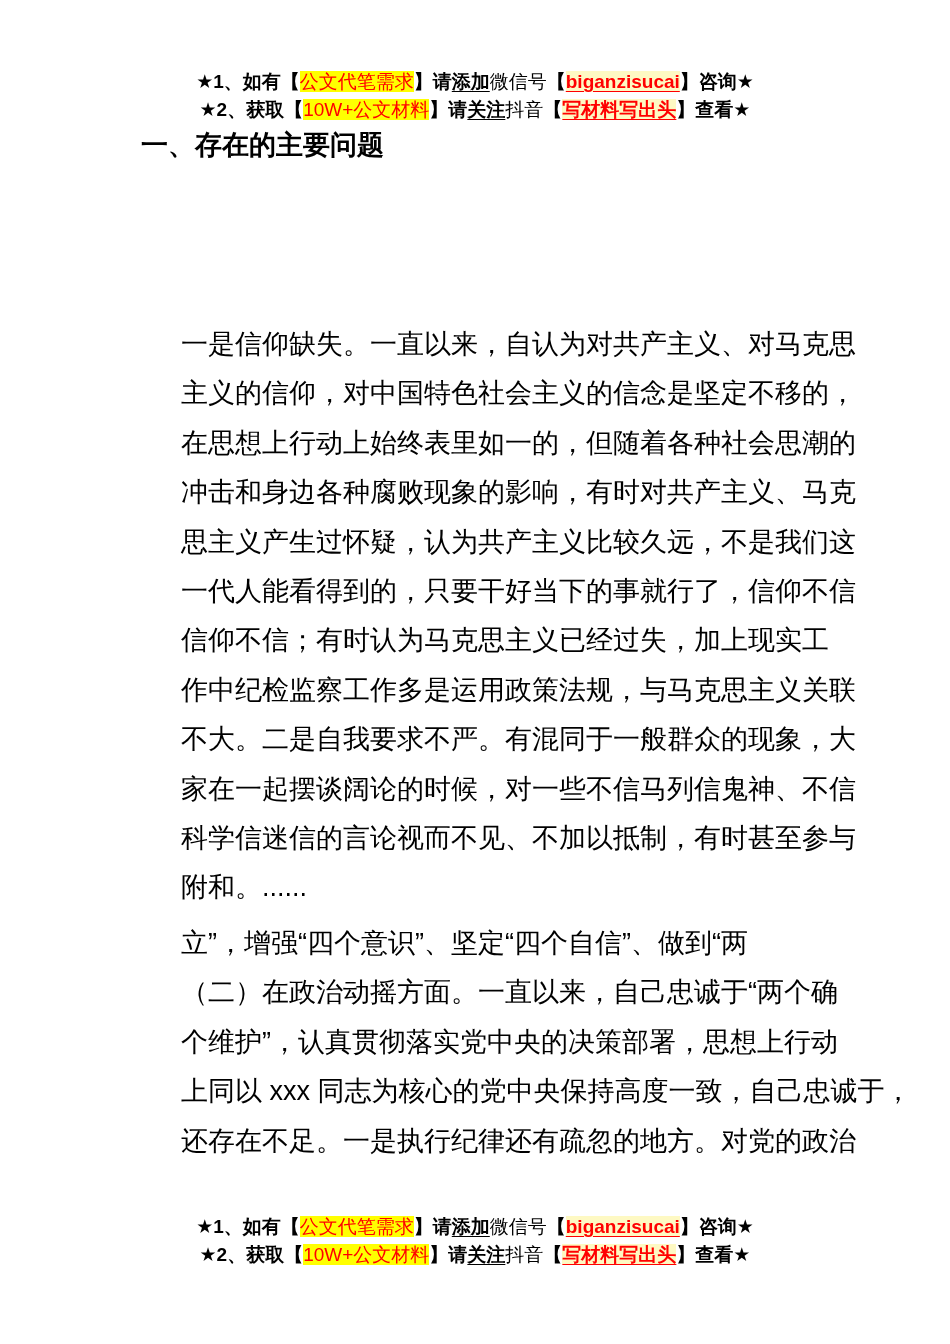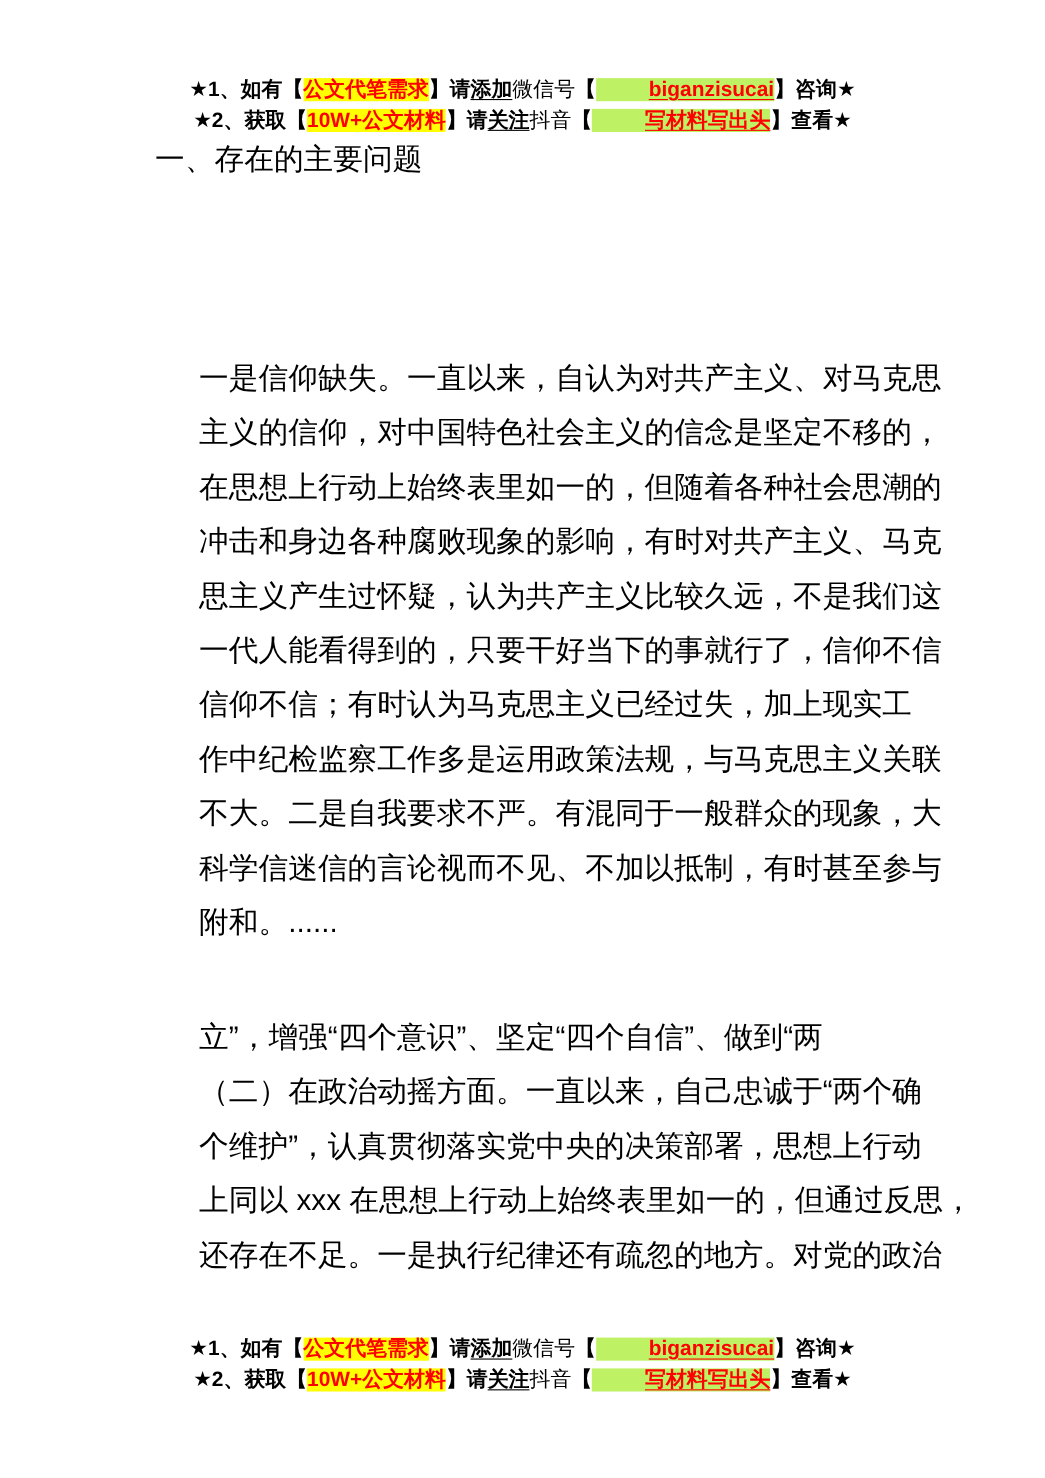--- a/index.html
+++ b/index.html
@@ -25,44 +25,43 @@
     font-size: 19px;
     line-height: 28px;
     font-weight: 700;
     white-space: nowrap;
   }
   .promo-top { top: 68px; }
   .promo-bottom { top: 1213px; }
   .hl {
     background: #ffff00;
     color: #ff0000;
-    font-weight: 700;
+    font-weight: 400;
   }
   .hl-u {
-    background: #bef264;
+    background: #fef9c3;
     color: #ff0000;
     font-weight: 700;
     text-decoration: underline;
     text-decoration-color: #ff0000;
     text-underline-offset: 3px;
-    padding-left: 48px;
   }
   .u {
     text-decoration: underline;
     text-underline-offset: 3px;
   }
   .lite { font-weight: 400; }
 
   
   .doc-heading {
     position: absolute;
     left: 141px;
     top: 129px;
     font-size: 27px;
-    font-weight: 400;
+    font-weight: 700;
     line-height: 1.2;
     white-space: nowrap;
   }
   .doc-subheading {
     position: absolute;
     left: 141px;
     top: 226px;
     font-size: 27px;
     font-weight: 400;
     line-height: 1.2;
@@ -97,29 +96,30 @@
   <div class="para para-1">
     <div class="line">一是信仰缺失。一直以来，自认为对共产主义、对马克思</div>
     <div class="line">主义的信仰，对中国特色社会主义的信念是坚定不移的，</div>
     <div class="line">在思想上行动上始终表里如一的，但随着各种社会思潮的</div>
     <div class="line">冲击和身边各种腐败现象的影响，有时对共产主义、马克</div>
     <div class="line">思主义产生过怀疑，认为共产主义比较久远，不是我们这</div>
     <div class="line">一代人能看得到的，只要干好当下的事就行了，信仰不信</div>
     <div class="line">信仰不信；有时认为马克思主义已经过失，加上现实工</div>
     <div class="line">作中纪检监察工作多是运用政策法规，与马克思主义关联</div>
     <div class="line">不大。二是自我要求不严。有混同于一般群众的现象，大</div>
+    <div class="line">家在一起摆谈阔论的时候，对一些不信马列信鬼神、不信</div>
     <div class="line">科学信迷信的言论视而不见、不加以抵制，有时甚至参与</div>
     <div class="line">附和。......</div>
   </div>
 
   <div class="para para-2">
     <div class="line">立”，增强“四个意识”、坚定“四个自信”、做到“两</div>
     <div class="line">（二）在政治动摇方面。一直以来，自己忠诚于“两个确</div>
     <div class="line">个维护”，认真贯彻落实党中央的决策部署，思想上行动</div>
-    <div class="line">上同以 xxx 在思想上行动上始终表里如一的，但通过反思，</div>
+    <div class="line">上同以 xxx 同志为核心的党中央保持高度一致，自己忠诚于，</div>
     <div class="line">还存在不足。一是执行纪律还有疏忽的地方。对党的政治</div>
   </div>
 
   <div class="promo promo-bottom">
     <div class="line"><span>★1、如有【</span><span class="hl">公文代笔需求</span><span>】请</span><span class="u">添加</span><span class="lite">微信号</span><span>【</span><span class="hl-u">biganzisucai</span><span>】咨询★</span></div>
     <div class="line"><span>★2、获取【</span><span class="hl">10W+公文材料</span><span>】请</span><span class="u">关注</span><span class="lite">抖音</span><span>【</span><span class="hl-u">写材料写出头</span><span>】查看★</span></div>
   </div>
 
 </div>
 

